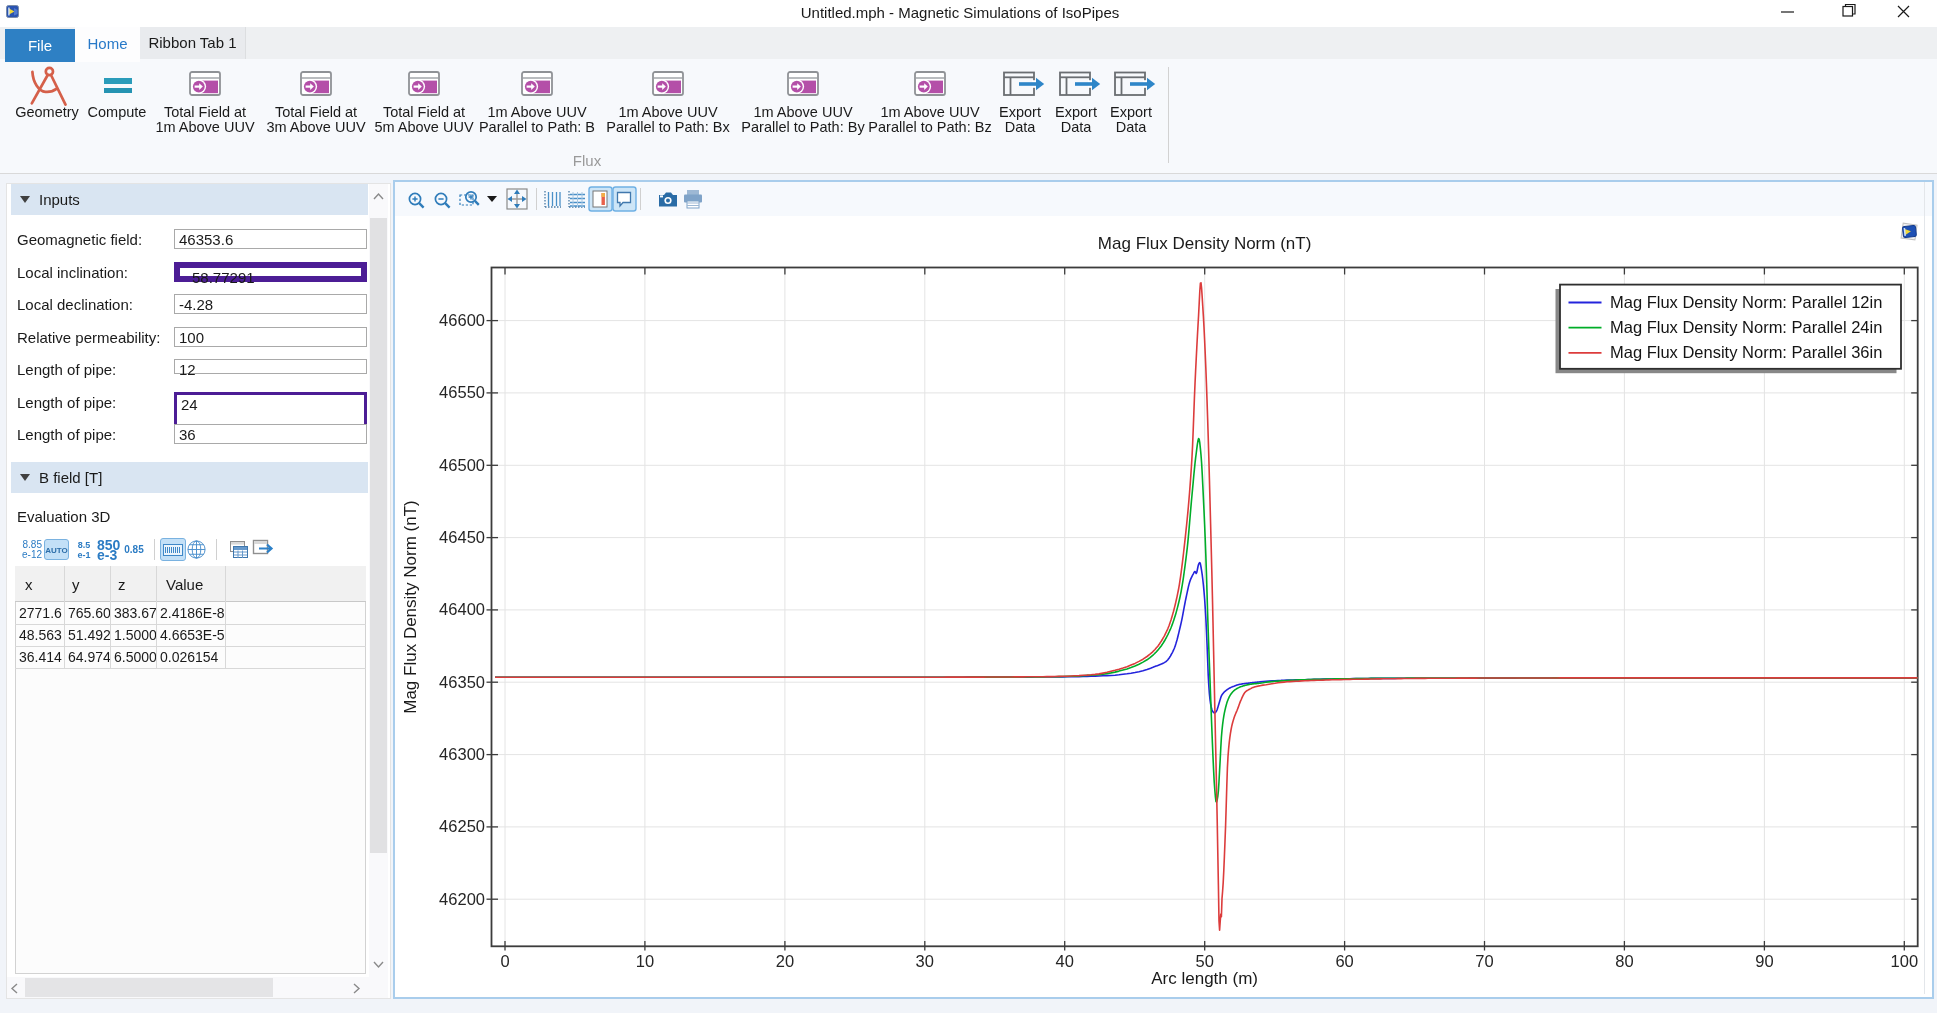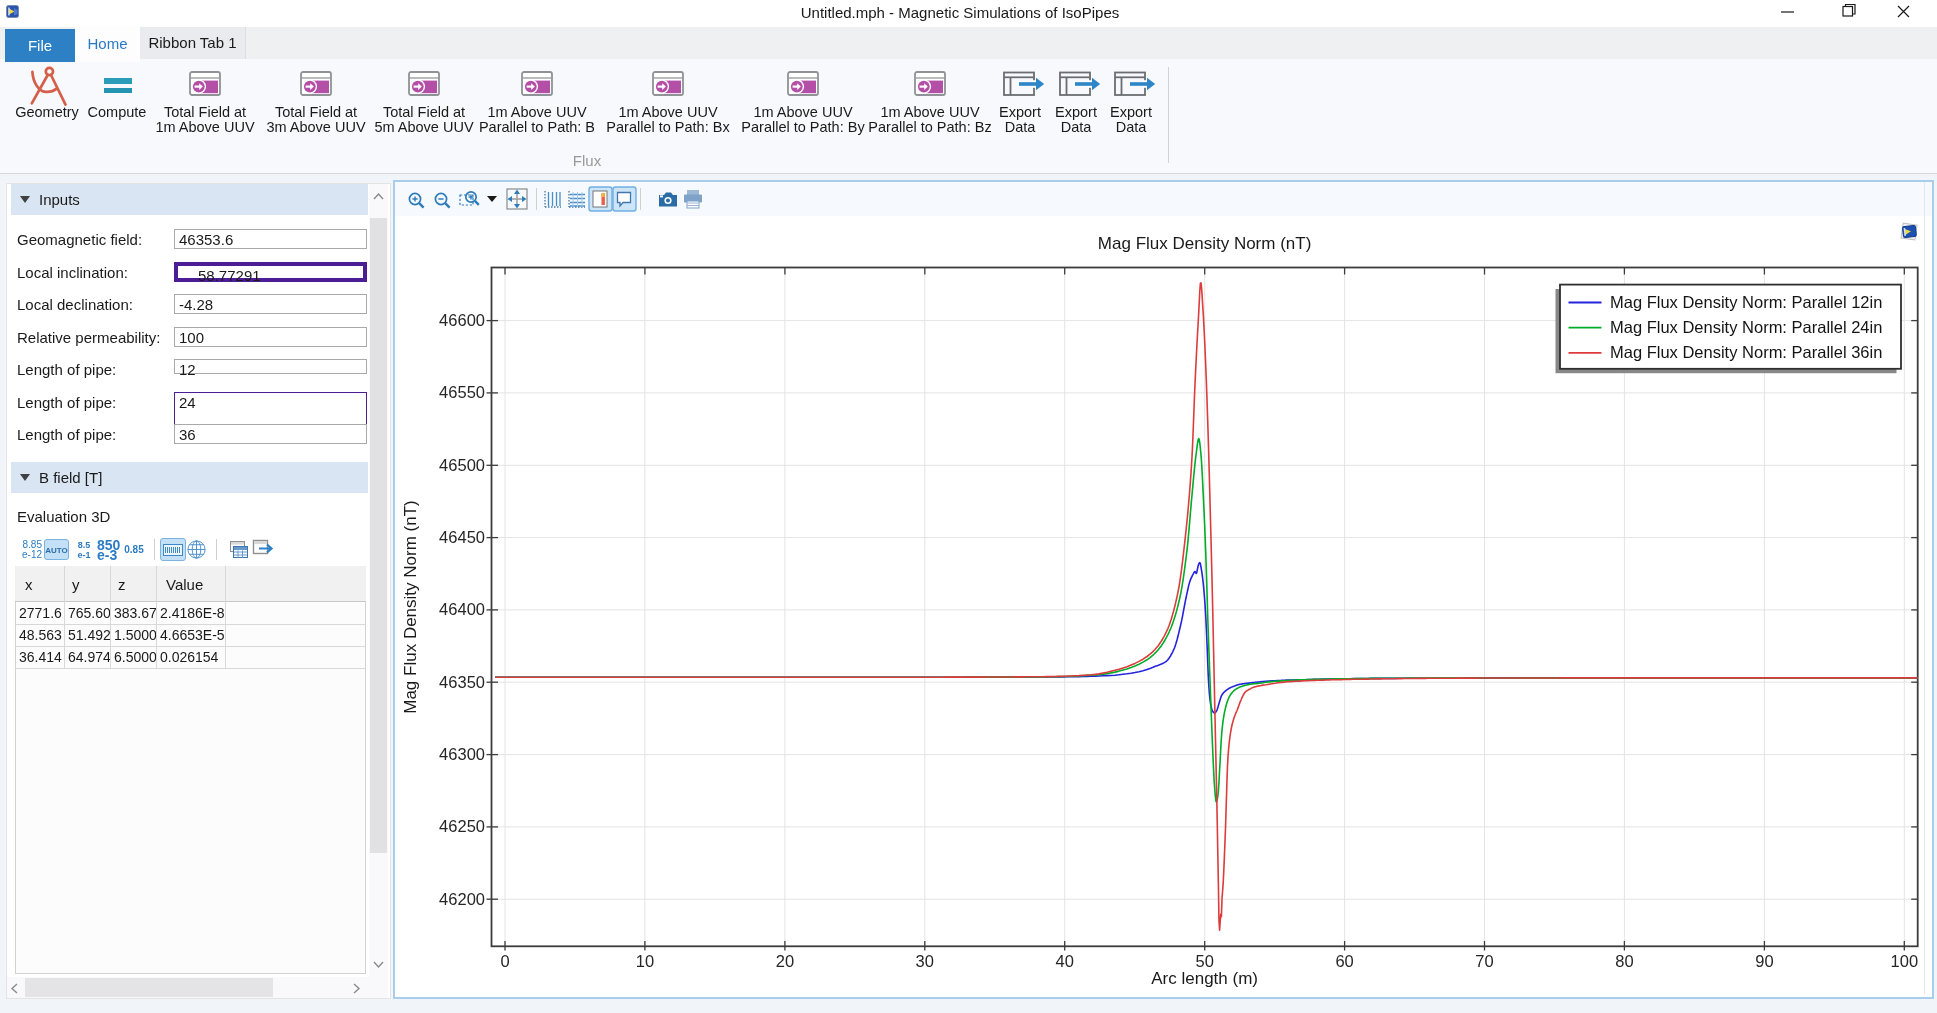--- a/index.html
+++ b/index.html
@@ -149,29 +149,29 @@
 <div style="position:absolute;left:1168px;top:67px;width:1px;height:96px;background:#d2d2d2"></div>
 <div style="position:absolute;left:527px;top:152px;width:120px;text-align:center;color:#9a9a9a">Flux</div>
 
 <div class="abs" style="left:6px;top:183px;width:385px;height:816px;background:#ffffff;border:1px solid #e4e4e4"></div>
 <div class="abs" style="left:11px;top:184px;width:357px;height:31px;background:#d9e5f2"></div>
 <div class="abs" style="left:20px;top:196px;width:0;height:0;border-left:5.5px solid transparent;border-right:5.5px solid transparent;border-top:7px solid #404040"></div>
 <div class="abs" style="left:39px;top:191px;color:#1a1a1a">Inputs</div>
 <div style="position:absolute;left:17px;top:231px;color:#1a1a1a">Geomagnetic field:</div>
 <div style="position:absolute;left:174px;top:229px;width:193px;height:20px;background:#fff;border:1px solid #a9a9a9;padding-left:4px;line-height:20px;color:#1a1a1a">46353.6</div>
 <div style="position:absolute;left:17px;top:263.5px;color:#1a1a1a">Local inclination:</div>
-<div style="position:absolute;left:174px;top:261.5px;width:193px;height:20px;background:#fff;border:4px solid #4c1d95;padding-left:20px;line-height:20px;color:#1a1a1a">58.77291</div>
+<div style="position:absolute;left:174px;top:261.5px;width:193px;height:20px;background:#fff;border:6px solid #4c1d95;padding-left:12px;line-height:20px;color:#1a1a1a">58.77291</div>
 <div style="position:absolute;left:17px;top:296.0px;color:#1a1a1a">Local declination:</div>
 <div style="position:absolute;left:174px;top:294.0px;width:193px;height:20px;background:#fff;border:1px solid #a9a9a9;padding-left:4px;line-height:20px;color:#1a1a1a">-4.28</div>
 <div style="position:absolute;left:17px;top:328.5px;color:#1a1a1a">Relative permeability:</div>
 <div style="position:absolute;left:174px;top:326.5px;width:193px;height:20px;background:#fff;border:1px solid #a9a9a9;padding-left:4px;line-height:20px;color:#1a1a1a">100</div>
 <div style="position:absolute;left:17px;top:361.0px;color:#1a1a1a">Length of pipe:</div>
 <div style="position:absolute;left:174px;top:359.0px;width:193px;height:15px;background:#fff;border:1px solid #a9a9a9;padding-left:4px;line-height:20px;color:#1a1a1a">12</div>
 <div style="position:absolute;left:17px;top:393.5px;color:#1a1a1a">Length of pipe:</div>
-<div style="position:absolute;left:174px;top:391.5px;width:193px;height:35px;background:#fff;border:1px solid #4c1d95;padding-left:4px;line-height:20px;color:#1a1a1a">24</div>
+<div style="position:absolute;left:174px;top:391.5px;width:193px;height:35px;background:#fff;border:3px solid #4c1d95;padding-left:4px;line-height:20px;color:#1a1a1a">24</div>
 <div style="position:absolute;left:17px;top:426.0px;color:#1a1a1a">Length of pipe:</div>
 <div style="position:absolute;left:174px;top:424.0px;width:193px;height:20px;background:#fff;border:1px solid #a9a9a9;padding-left:4px;line-height:20px;color:#1a1a1a">36</div>
 <div class="abs" style="left:11px;top:462px;width:357px;height:31px;background:#d9e5f2"></div>
 <div class="abs" style="left:20px;top:474px;width:0;height:0;border-left:5.5px solid transparent;border-right:5.5px solid transparent;border-top:7px solid #404040"></div>
 <div class="abs" style="left:39px;top:469px;color:#1a1a1a">B field [T]</div>
 <div class="abs" style="left:17px;top:508px;color:#1a1a1a">Evaluation 3D</div>
 
 <div style="position:absolute;left:16px;top:538px;width:26px;height:24px;font-size:10px;line-height:10px;color:#2c7cc4;font-weight:normal;text-align:right;padding-top:2px">8.85<br>e-12</div>
 <div style="position:absolute;left:44px;top:539px;width:25px;height:21px;background:#c3e0f7;border:1px solid #7ab2e0;border-radius:3px;color:#2c6da8;font-size:8px;font-weight:bold;text-align:center;line-height:21px">AUTO</div>
 <div style="position:absolute;left:73px;top:538px;width:22px;height:24px;font-size:9px;line-height:10px;color:#2c7cc4;font-weight:bold;text-align:center;padding-top:2px">8.5<br>e-1</div>

